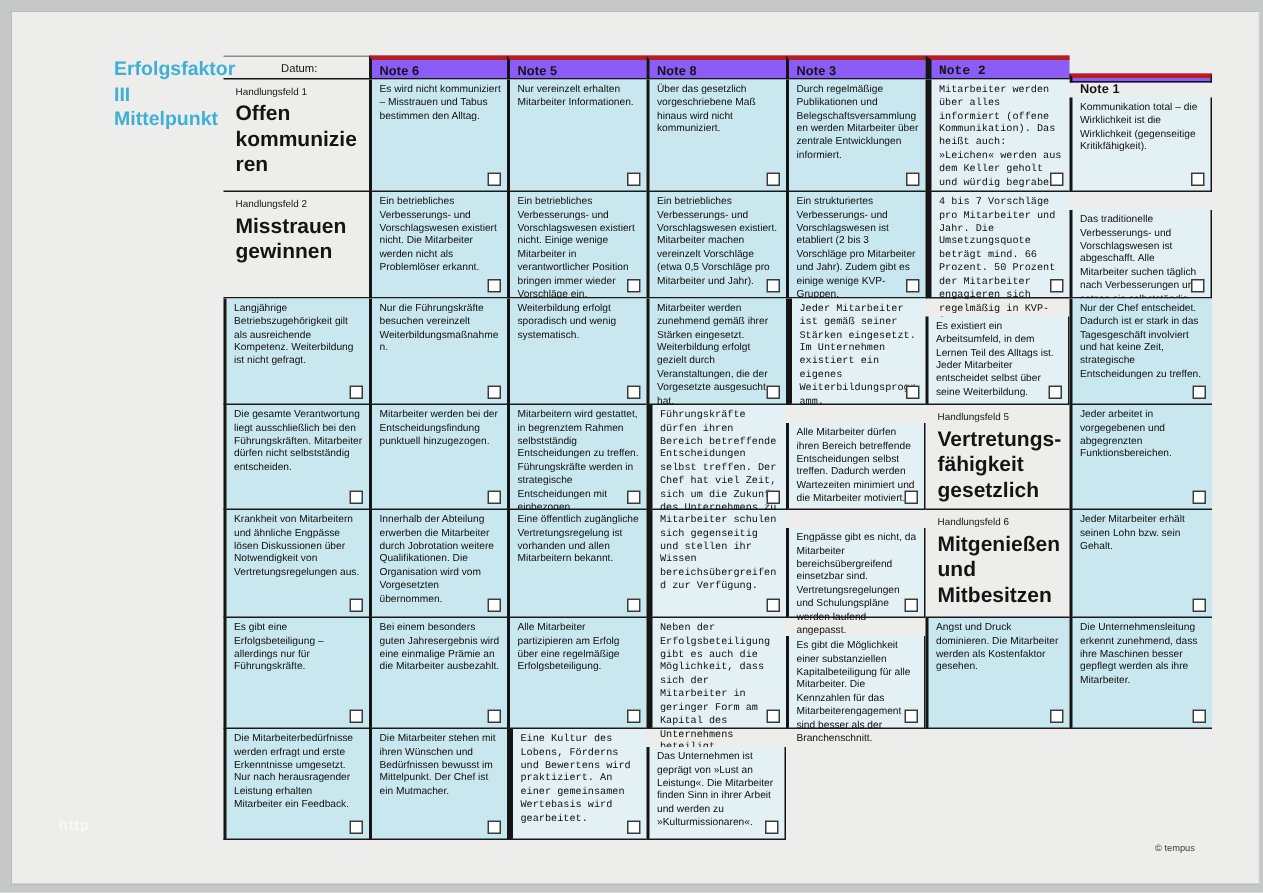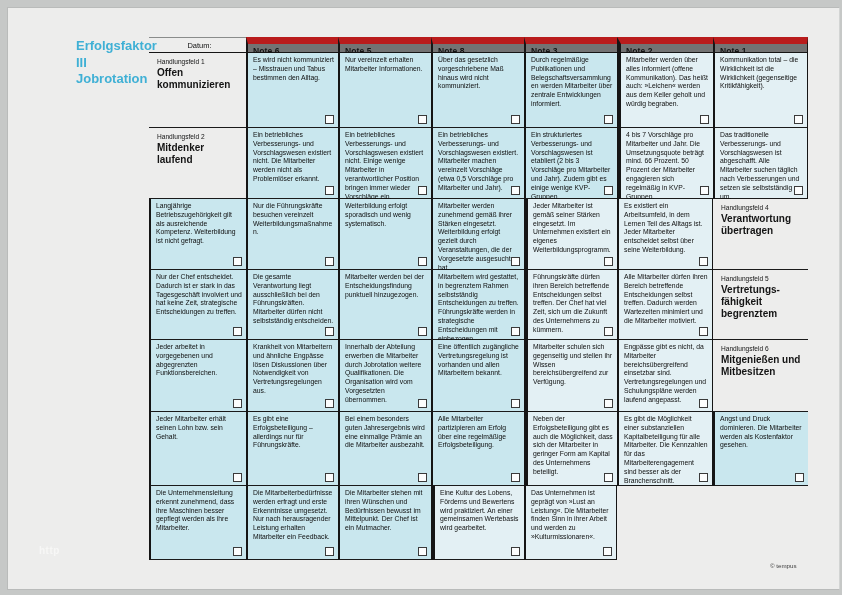--- a/index.html
+++ b/index.html
@@ -27,59 +27,59 @@
     grid-template-columns:97px 92px 93px 93px 93px 96px 95px;
     grid-template-rows:16px 75px 71px 71px 70px 72px 74px 74px;
   }
   .datum {
     font-size:7.5px; padding:3px 4px 0 8px; color:#111;
     border-top:1px solid #8a8c8b;
     border-bottom:1.5px solid #151515;
     text-align:center;
   }
   .h {
-    background:#737373; font-weight:bold; font-size:8.5px;
+    background:#8b5cf6; font-weight:bold; font-size:8.5px;
     padding:2px 0 0 5px; letter-spacing:.1px;
-    border-top:7px solid #b91c1c;
+    border-top:3px solid #b91c1c;
     border-bottom:1.5px solid #151515;
     border-left:2px solid #151515;
   }
   .lbl { padding:5px 4px 0 8px; border-bottom:1.3px solid #1a1a1a; }
   .lbl .hf    { font-size:6.6px; color:#141414; }
-  .lbl .title { font-size:10px; font-weight:bold; line-height:1.22; margin-top:2px; width:85px; overflow-wrap:break-word; }
+  .lbl .title { font-size:14px; font-weight:bold; line-height:1.22; margin-top:2px; width:85px; overflow-wrap:break-word; }
   .c {
     position:relative;
     background:#c9e7ee;
     font-size:6.8px; line-height:1.3; color:#0e0e0e;
     padding:3px 4px 13px 5px;
     border-left:2px solid #151515;
     border-bottom:1.3px solid #1a1a1a;
     hyphens:auto; overflow-wrap:break-word;
   }
   .c.light { background:#e3f0f4; }
-  .col2 { border-left-width:4px; }
-  .last { border-right:1.5px solid #151515; }
+  .col2 { border-left-width:4px;font-family:Liberation Mono, monospace; }
+  .last { border-right:1.5px solid #151515;margin-top:12px; }
   .cbx {
     position:absolute; right:4px; bottom:3px;
     width:9px; height:9px;
     background:#fcfdfd; border:1px solid #3a3a3a;
   }
   
   .watermark { position:absolute; left:31px; top:537px; font-size:10px; font-weight:bold; color:#f7f7f6; letter-spacing:.5px; }
   .credit    { position:absolute; left:762px; top:554px; font-size:6.2px; color:#3c3c3c; }
 </style>
 </head>
 <body>
 
 <div class="page">
 
   <div class="sidebar">
     <div class="sb-title">
       <div>Erfolgsfaktor III</div>
-      <div>Jobrotation</div>
+      <div>Mittelpunkt</div>
     </div>
   </div>
 
   <div class="grid">
 
     <div class="datum">Datum:</div>
     <div class="h">Note 6</div>
     <div class="h">Note 5</div>
     <div class="h">Note 8</div>
     <div class="h">Note 3</div>
@@ -92,50 +92,46 @@
     </div>
     <div class="c"><span>Es wird nicht kommuniziert – Misstrauen und Tabus bestimmen den Alltag.</span><span class="cbx"></span></div>
     <div class="c"><span>Nur vereinzelt erhalten Mitarbeiter Informationen.</span><span class="cbx"></span></div>
     <div class="c"><span>Über das gesetzlich vorgeschriebene Maß hinaus wird nicht kommuniziert.</span><span class="cbx"></span></div>
     <div class="c"><span>Durch regelmäßige Publikationen und Belegschaftsversammlungen werden Mitarbeiter über zentrale Entwicklungen informiert.</span><span class="cbx"></span></div>
     <div class="c light col2"><span>Mitarbeiter werden über alles informiert (offene Kommunikation). Das heißt auch: »Leichen« werden aus dem Keller geholt und würdig begraben.</span><span class="cbx"></span></div>
     <div class="c light last"><span>Kommunikation total – die Wirklichkeit ist die Wirklichkeit (gegenseitige Kritikfähigkeit).</span><span class="cbx"></span></div>
 
     <div class="lbl">
       <div class="hf">Handlungsfeld 2</div>
-      <div class="title">Mitdenker laufend</div>
+      <div class="title">Misstrauen gewinnen</div>
     </div>
     <div class="c"><span>Ein betriebliches Verbesserungs- und Vorschlagswesen existiert nicht. Die Mitarbeiter werden nicht als Problemlöser erkannt.</span><span class="cbx"></span></div>
     <div class="c"><span>Ein betriebliches Verbesserungs- und Vorschlagswesen existiert nicht. Einige wenige Mitarbeiter in verantwortlicher Position bringen immer wieder Vorschläge ein.</span><span class="cbx"></span></div>
     <div class="c"><span>Ein betriebliches Verbesserungs- und Vorschlagswesen existiert. Mitarbeiter machen vereinzelt Vorschläge (etwa 0,5 Vorschläge pro Mitarbeiter und Jahr).</span><span class="cbx"></span></div>
     <div class="c"><span>Ein strukturiertes Verbesserungs- und Vorschlagswesen ist etabliert (2 bis 3 Vorschläge pro Mitarbeiter und Jahr). Zudem gibt es einige wenige KVP-Gruppen.</span><span class="cbx"></span></div>
     <div class="c light col2"><span>4 bis 7 Vorschläge pro Mitarbeiter und Jahr. Die Umsetzungsquote beträgt mind. 66 Prozent. 50 Prozent der Mitarbeiter engagieren sich regelmäßig in KVP-Gruppen.</span><span class="cbx"></span></div>
     <div class="c light last"><span>Das traditionelle Verbesserungs- und Vorschlagswesen ist abgeschafft. Alle Mitarbeiter suchen täglich nach Verbesserungen und setzen sie selbstständig um.</span><span class="cbx"></span></div>
 
     <div class="c"><span>Langjährige Betriebszugehörigkeit gilt als ausreichende Kompetenz. Weiterbildung ist nicht gefragt.</span><span class="cbx"></span></div>
     <div class="c"><span>Nur die Führungskräfte besuchen vereinzelt Weiterbildungsmaßnahmen.</span><span class="cbx"></span></div>
     <div class="c"><span>Weiterbildung erfolgt sporadisch und wenig systematisch.</span><span class="cbx"></span></div>
     <div class="c"><span>Mitarbeiter werden zunehmend gemäß ihrer Stärken eingesetzt. Weiterbildung erfolgt gezielt durch Veranstaltungen, die der Vorgesetzte ausgesucht hat.</span><span class="cbx"></span></div>
     <div class="c light col2"><span>Jeder Mitarbeiter ist gemäß seiner Stärken eingesetzt. Im Unternehmen existiert ein eigenes Weiterbildungsprogramm.</span><span class="cbx"></span></div>
     <div class="c light last"><span>Es existiert ein Arbeitsumfeld, in dem Lernen Teil des Alltags ist. Jeder Mitarbeiter entscheidet selbst über seine Weiterbildung.</span><span class="cbx"></span></div>
 
-    <div class="lbl">
-      <div class="hf">Handlungsfeld 4</div>
-      <div class="title">Verantwortung übertragen</div>
-    </div>
     <div class="c"><span>Nur der Chef entscheidet. Dadurch ist er stark in das Tagesgeschäft involviert und hat keine Zeit, strategische Entscheidungen zu treffen.</span><span class="cbx"></span></div>
     <div class="c"><span>Die gesamte Verantwortung liegt ausschließlich bei den Führungskräften. Mitarbeiter dürfen nicht selbstständig entscheiden.</span><span class="cbx"></span></div>
     <div class="c"><span>Mitarbeiter werden bei der Entscheidungsfindung punktuell hinzugezogen.</span><span class="cbx"></span></div>
     <div class="c"><span>Mitarbeitern wird gestattet, in begrenztem Rahmen selbstständig Entscheidungen zu treffen. Führungskräfte werden in strategische Entscheidungen mit einbezogen.</span><span class="cbx"></span></div>
     <div class="c light col2"><span>Führungskräfte dürfen ihren Bereich betreffende Entscheidungen selbst treffen. Der Chef hat viel Zeit, sich um die Zukunft des Unternehmens zu kümmern.</span><span class="cbx"></span></div>
     <div class="c light last"><span>Alle Mitarbeiter dürfen ihren Bereich betreffende Entscheidungen selbst treffen. Dadurch werden Wartezeiten minimiert und die Mitarbeiter motiviert.</span><span class="cbx"></span></div>
 
     <div class="lbl">
       <div class="hf">Handlungsfeld 5</div>
-      <div class="title">Vertretungs-fähigkeit begrenztem</div>
+      <div class="title">Vertretungs-fähigkeit gesetzlich</div>
     </div>
     <div class="c"><span>Jeder arbeitet in vorgegebenen und abgegrenzten Funktionsbereichen.</span><span class="cbx"></span></div>
     <div class="c"><span>Krankheit von Mitarbeitern und ähnliche Engpässe lösen Diskussionen über Notwendigkeit von Vertretungsregelungen aus.</span><span class="cbx"></span></div>
     <div class="c"><span>Innerhalb der Abteilung erwerben die Mitarbeiter durch Jobrotation weitere Qualifikationen. Die Organisation wird vom Vorgesetzten übernommen.</span><span class="cbx"></span></div>
     <div class="c"><span>Eine öffentlich zugängliche Vertretungsregelung ist vorhanden und allen Mitarbeitern bekannt.</span><span class="cbx"></span></div>
     <div class="c light col2"><span>Mitarbeiter schulen sich gegenseitig und stellen ihr Wissen bereichsübergreifend zur Verfügung.</span><span class="cbx"></span></div>
     <div class="c light last"><span>Engpässe gibt es nicht, da Mitarbeiter bereichsübergreifend einsetzbar sind. Vertretungsregelungen und Schulungspläne werden laufend angepasst.</span><span class="cbx"></span></div>
 
     <div class="lbl">
       <div class="hf">Handlungsfeld 6</div>

